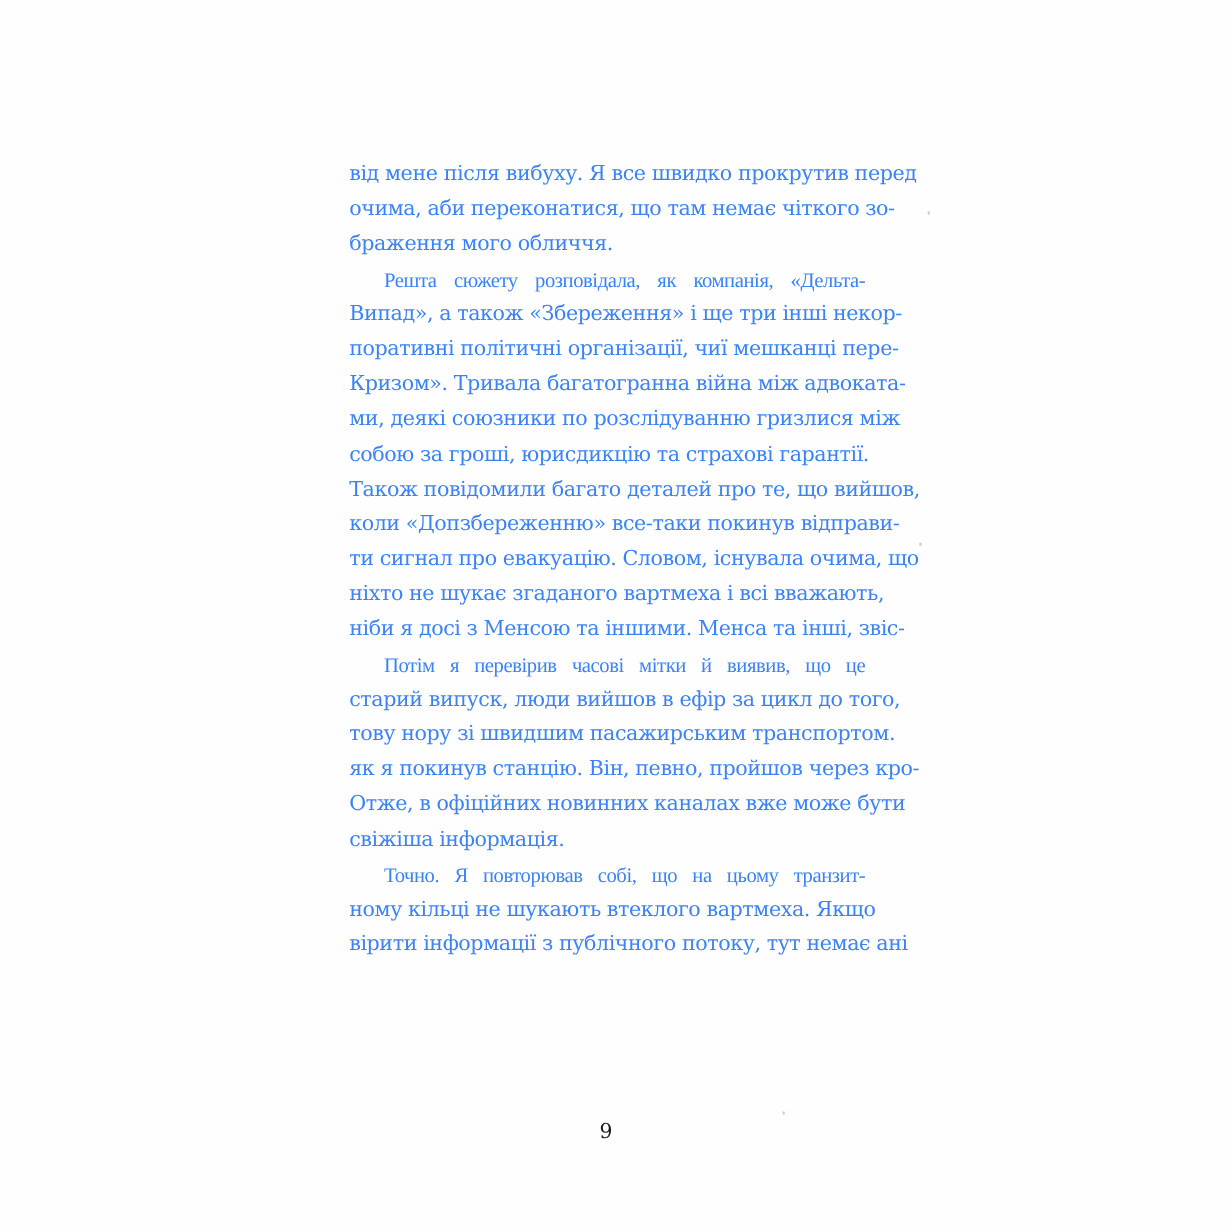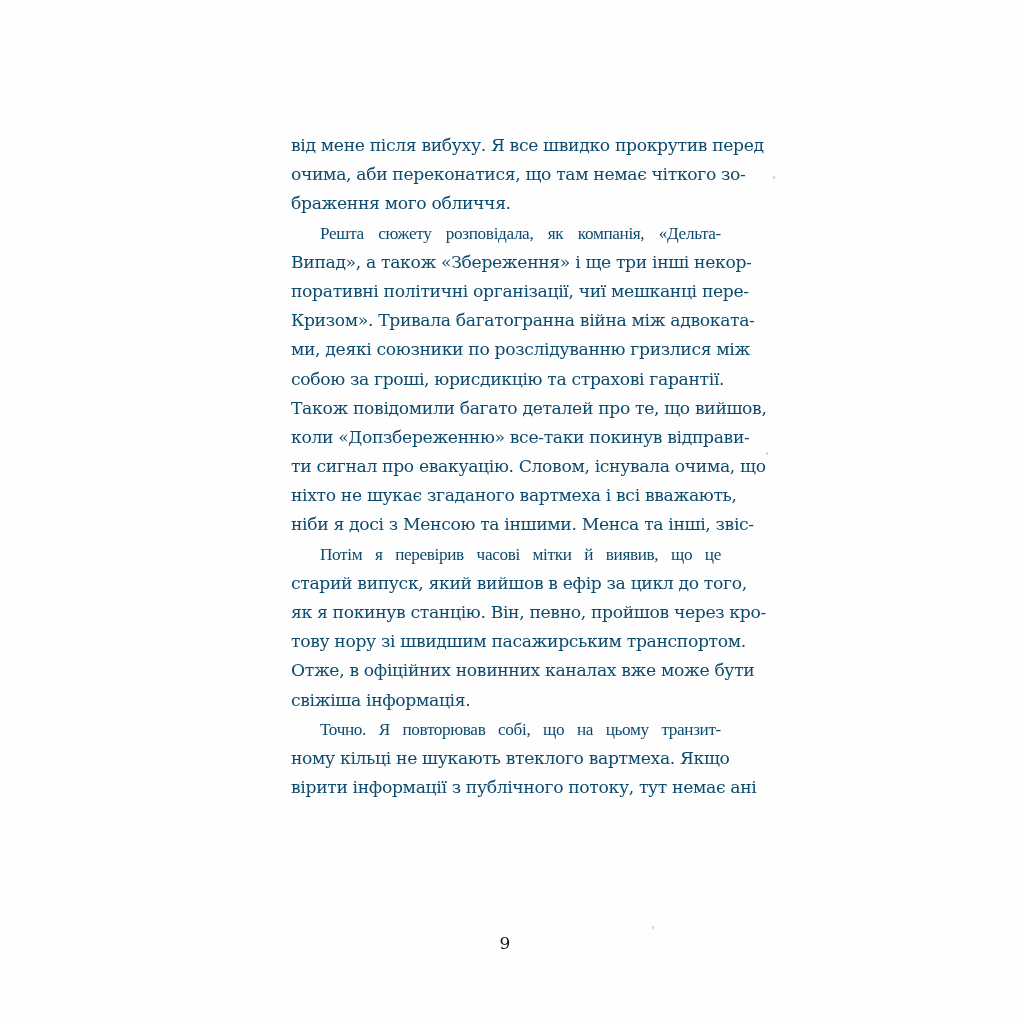--- a/index.html
+++ b/index.html
@@ -17,21 +17,21 @@
       position: absolute;
       left: 0; top: 0;
       width: 1024px; height: 1024px;
       background: #fefefe;
     }
     .text-block {
       position: absolute;
       left: 291px;
       top: 131px;
       width: 430px;
-      color: #0c4a6e;
+      color: #3b82f6;
       font-family: "DejaVu Serif", "Liberation Serif", serif;
       font-size: 17.2px;
       line-height: 29.2px;
       letter-spacing: -0.35px;
     }
     .line {
       display: block;
       white-space: nowrap;
       text-align: justify;
       text-align-last: justify;
@@ -83,23 +83,23 @@
       <span class="line">собою за гроші, юрисдикцію та страхові гарантії.</span>
       <span class="line">Також повідомили багато деталей про те, що вийшов,</span>
       <span class="line">коли «Допзбереженню» все-таки покинув відправи-</span>
       <span class="line">ти сигнал про евакуацію. Словом, існувала очима, що</span>
       <span class="line">ніхто не шукає згаданого вартмеха і всі вважають,</span>
       <span class="line">ніби я досі з Менсою та іншими. Менса та інші, звіс-</span>
     </div>
 
     <div>
       <span class="line indent">Потім я перевірив часові мітки й виявив, що це</span>
-      <span class="line">старий випуск, який вийшов в ефір за цикл до того,</span>
+      <span class="line">старий випуск, люди вийшов в ефір за цикл до того,</span>
+      <span class="line">тову нору зі швидшим пасажирським транспортом.</span>
       <span class="line">як я покинув станцію. Він, певно, пройшов через кро-</span>
-      <span class="line">тову нору зі швидшим пасажирським транспортом.</span>
       <span class="line">Отже, в офіційних новинних каналах вже може бути</span>
       <span class="line last">свіжіша інформація.</span>
     </div>
 
     <div>
       <span class="line indent">Точно. Я повторював собі, що на цьому транзит-</span>
       <span class="line">ному кільці не шукають втеклого вартмеха. Якщо</span>
       <span class="line">вірити інформації з публічного потоку, тут немає ані</span>
     </div>
 

